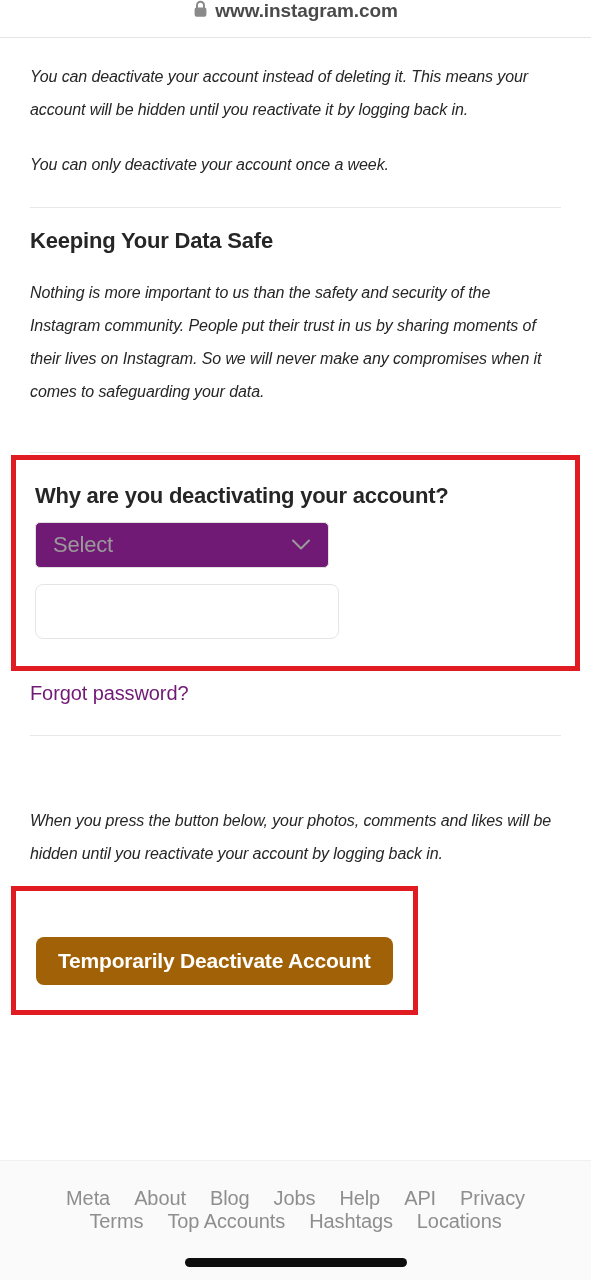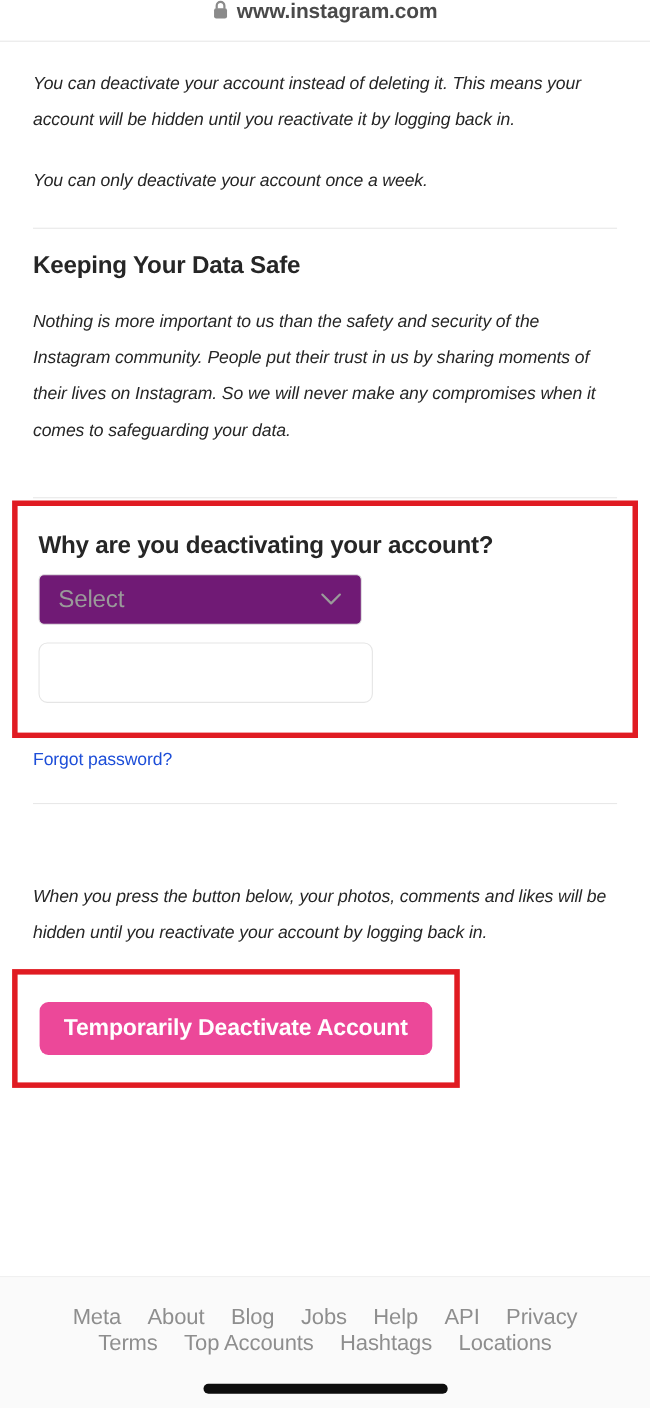--- a/index.html
+++ b/index.html
@@ -186,45 +186,46 @@
     background: #fff;
     box-sizing: border-box;
     font-family: "Liberation Sans", sans-serif;
     font-size: 20px;
     padding: 0 14px;
     color: #262626;
     outline: none;
   }
   .forgot-link {
     display: inline-block;
-    font-size: 16px;
-    color: #1d4ed8;
+    font-size: 20px;
+    color: #701a75;
     text-decoration: none;
     letter-spacing: -0.1px;
   }
 
   
   .btn-highlight {
     display: inline-block;
     border: 5px solid #e01b22;
     box-sizing: border-box;
     padding: 25px 20px 25px 20px;
   }
   .deactivate-btn {
     display: block;
     border: none;
-    background: #ec4899;
+    background: #a16207;
     color: #ffffff;
     font-family: "Liberation Sans", sans-serif;
     font-size: 21px;
     font-weight: bold;
     letter-spacing: -0.2px;
     border-radius: 8px;
     padding: 12px 22px;
     cursor: default;
+    margin-top: 21px;
   }
 
   
   .footer {
     position: absolute;
     left: 0;
     right: 0;
     bottom: 0;
     background: #fafafa;
     border-top: 1px solid #f0f0f0;

